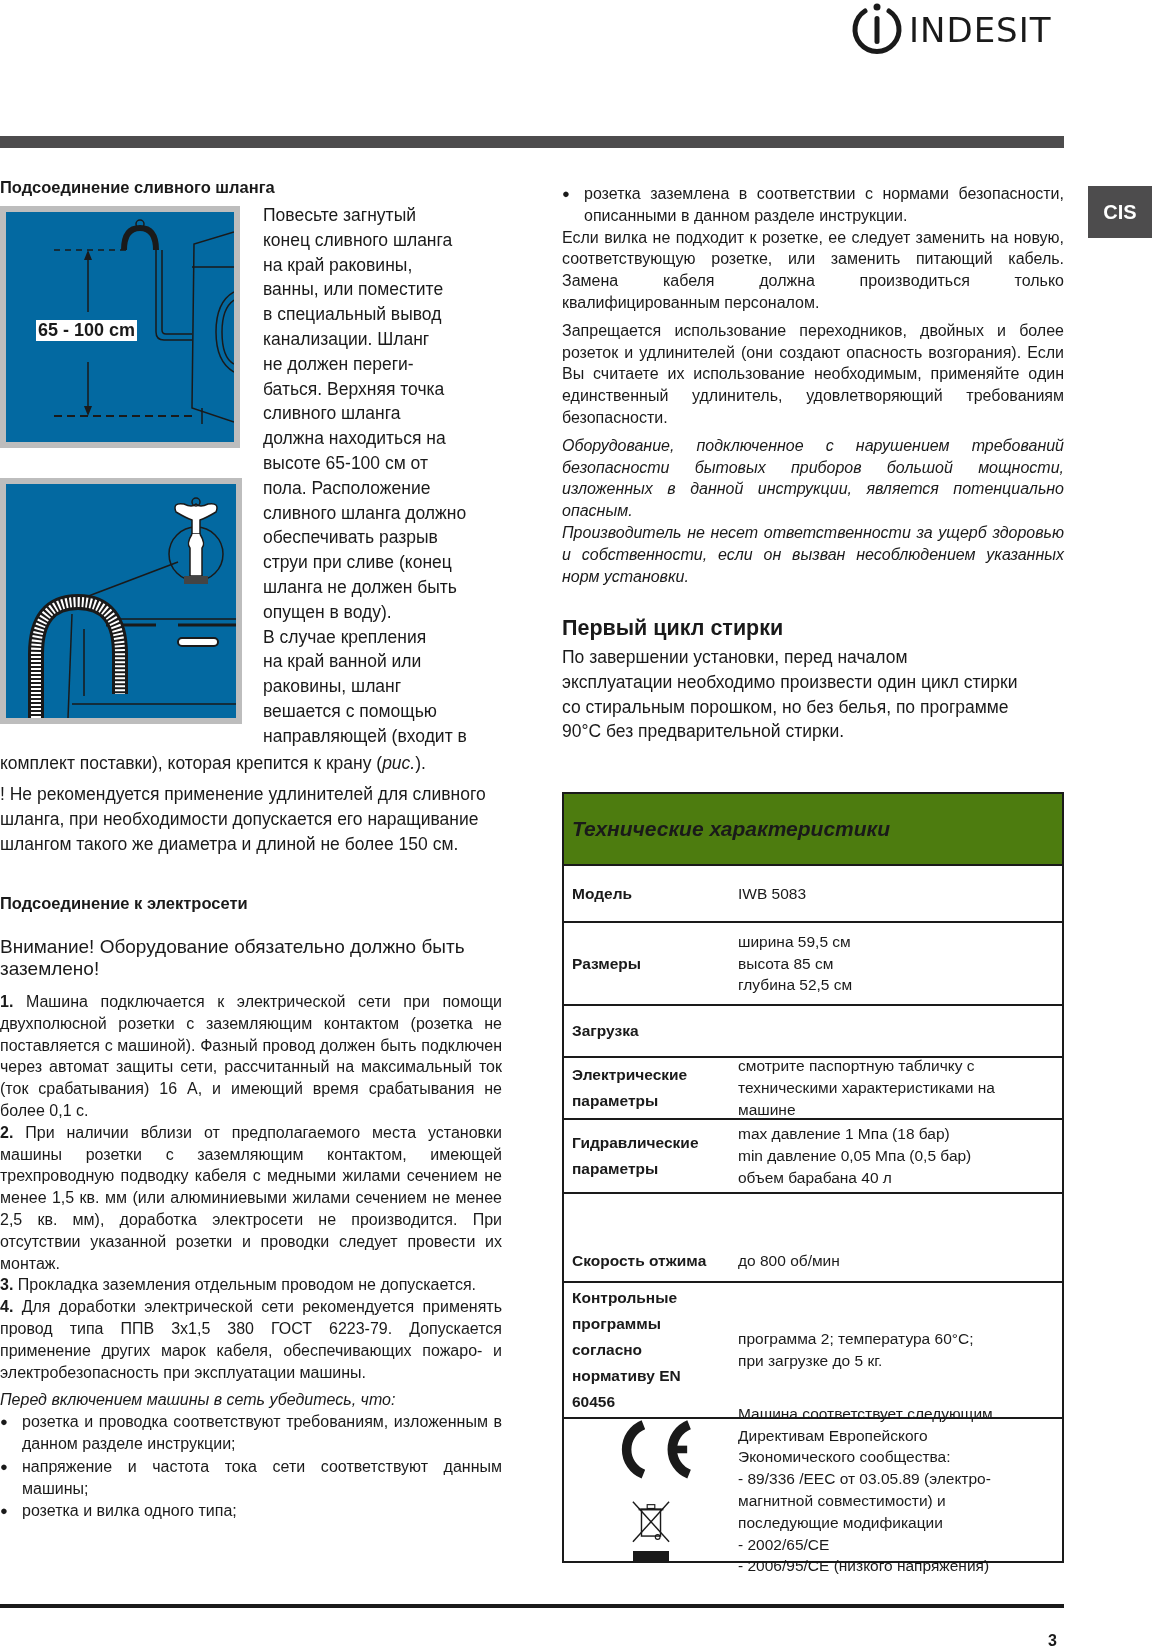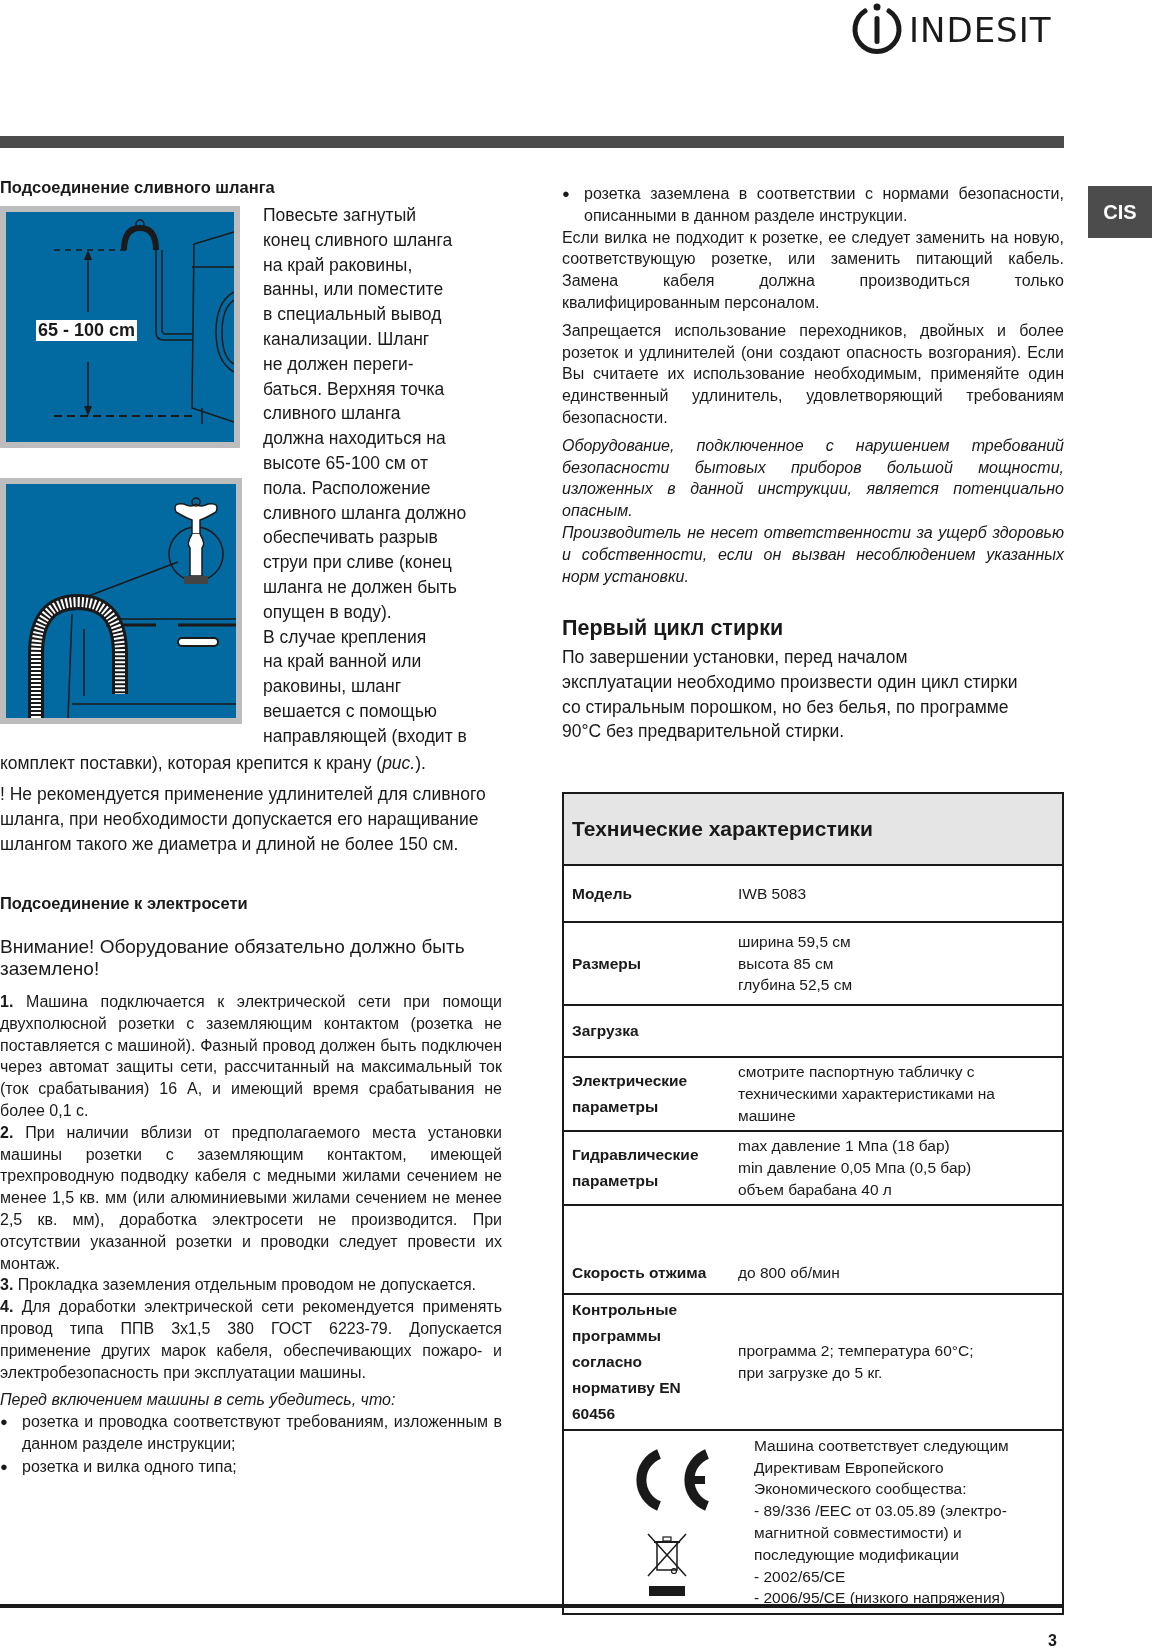--- a/index.html
+++ b/index.html
@@ -21,21 +21,21 @@
   .txt-s { position: absolute; font-size: 16px; line-height: 21.8px; text-align: justify; }
   .it { font-style: italic; }
   .b { font-weight: bold; }
 
   .fig { position: absolute; border: 6px solid #bdbdbd; background: #0369a1; }
 
   .bullet { position: relative; padding-left: 22px; }
   .bullet::before { content: "\25CF"; position: absolute; left: 0; top: 0; font-size: 13px; }
 
   .spec { position: absolute; left: 562px; top: 792px; width: 502px; border: 2px solid #1a1a1a; }
-  .spec-head { height: 72px; background: #e5e5e5; border-bottom: 2px solid #1a1a1a; font-weight: bold; font-size: 21px; padding-left: 8px; display: flex; align-items: center; }
+  .spec-head { height: 72px; background: #4d7c0f; border-bottom: 2px solid #1a1a1a; font-weight: bold; font-size: 21px; padding-left: 8px; display: flex; align-items: center; font-style: italic; }
   .spec-row { display: flex; border-bottom: 2px solid #1a1a1a; font-size: 15.5px; }
   .spec-row:last-child { border-bottom: none; }
   .spec-label { width: 174px; padding-left: 8px; font-weight: bold; display: flex; align-items: center; line-height: 26px; }
   .spec-value { flex: 1; padding-right: 8px; display: flex; align-items: center; line-height: 21.8px; }
   .spec-value .lines div { white-space: nowrap; }
 </style>
 </head>
 <body>
 
 <div class="logo">
@@ -138,20 +138,21 @@
 
 <div class="txt" style="left:0; top:936px; width:480px; font-size:19px; line-height:22px;">Внимание!  Оборудование обязательно должно быть заземлено!</div>
 
 <div class="txt-s" style="left:0; top:991px; width:502px;">
   <div><span class="b">1.</span><span> Машина подключается к электрической сети при помощи двухполюсной розетки с заземляющим контактом (розетка не поставляется с машиной). Фазный провод должен быть подключен через автомат защиты сети, рассчитанный на максимальный ток (ток срабатывания) 16 А, и имеющий время срабатывания не более 0,1 с.</span></div>
   <div><span class="b">2.</span><span> При наличии вблизи от предполагаемого места установки машины розетки с заземляющим контактом, имеющей трехпроводную подводку кабеля с медными жилами сечением не менее  1,5 кв. мм (или алюминиевыми жилами сечением не менее 2,5 кв. мм), доработка электросети не производится. При отсутствии указанной розетки и проводки следует провести их монтаж.</span></div>
   <div><span class="b">3.</span><span> Прокладка заземления отдельным проводом не допускается.</span></div>
   <div><span class="b">4.</span><span> Для доработки электрической сети рекомендуется применять провод  типа ППВ 3х1,5 380 ГОСТ 6223-79. Допускается применение других марок кабеля, обеспечивающих пожаро- и электробезопасность при эксплуатации машины.</span></div>
   <div class="it" style="margin-top:6px;">Перед включением машины в сеть убедитесь, что:</div>
   <div class="bullet">розетка и проводка соответствуют требованиям, изложенным в данном разделе инструкции;</div>
+  <div class="bullet" style="margin-top:1px;">напряжение и частота тока сети соответствуют данным машины;</div>
   <div class="bullet" style="margin-top:1px;">розетка и вилка одного типа;</div>
 </div>
 
 <div class="txt-s" style="left:562px; top:183px; width:502px;">
   <div class="bullet">розетка заземлена в соответствии с нормами безопасности, описанными в данном разделе инструкции.</div>
   <div>Если вилка не подходит к розетке, ее следует заменить на новую, соответствующую розетке, или заменить питающий кабель. Замена кабеля должна производиться только квалифицированным персоналом.</div>
   <div style="margin-top:6px;">Запрещается использование переходников, двойных и более розеток и удлинителей (они создают опасность возгорания). Если Вы считаете их использование необходимым, применяйте один единственный удлинитель, удовлетворяющий требованиям безопасности.</div>
   <div class="it" style="margin-top:6px;">Оборудование, подключенное с нарушением требований безопасности бытовых приборов большой мощности, изложенных в данной инструкции, является потенциально опасным.</div>
   <div class="it">Производитель не несет ответственности за ущерб здоровью и собственности, если он вызван несоблюдением указанных норм установки.</div>
 </div>
@@ -179,21 +180,21 @@
       <div>высота 85 см</div>
       <div>глубина 52,5 см</div>
     </div>
       </div>
   </div>
 
   <div class="spec-row" style="height:52px;">
     <div class="spec-label">Загрузка</div>
   </div>
 
-  <div class="spec-row" style="height:74px;">
+  <div class="spec-row" style="height:62px;">
     <div class="spec-label" style="width:174px;">Электрические параметры</div>
     <div class="spec-value">
         <div class="lines">
       <div>смотрите паспортную табличку с</div>
       <div>техническими характеристиками на</div>
       <div>машине</div>
     </div>
       </div>
   </div>
 
@@ -220,21 +221,21 @@
   <div class="spec-row" style="height:136px;">
     <div class="spec-label" style="width:150px; margin-right:24px;">Контрольные программы согласно нормативу EN 60456</div>
     <div class="spec-value">
         <div class="lines">
       <div>программа 2; температура 60°С;</div>
       <div>при загрузке до 5 кг.</div>
     </div>
       </div>
   </div>
 
-  <div class="spec-row" style="height:182px;margin-left:16px;">
+  <div class="spec-row" style="height:142px;">
     <div class="spec-label" style="justify-content:center; flex-direction:column; padding-left:0;">
       <svg width="96" height="64" viewBox="0 0 96 64">
         <path d="M40 6 A28 28 0 0 0 40 58" fill="none" stroke="#1a1a1a" stroke-width="10"></path>
         <path d="M88 6 A28 28 0 0 0 88 58" fill="none" stroke="#1a1a1a" stroke-width="10"></path>
         <line x1="66" y1="32" x2="86" y2="32" stroke="#1a1a1a" stroke-width="8"></line>
       </svg>
       <svg width="46" height="50" viewBox="0 0 46 50" style="margin-top:18px;">
         <line x1="4" y1="4" x2="42" y2="46" stroke="#1a1a1a" stroke-width="1.5"></line>
         <line x1="42" y1="4" x2="4" y2="46" stroke="#1a1a1a" stroke-width="1.5"></line>
         <rect x="13" y="12" width="20" height="28" fill="none" stroke="#1a1a1a" stroke-width="1.5"></rect>

